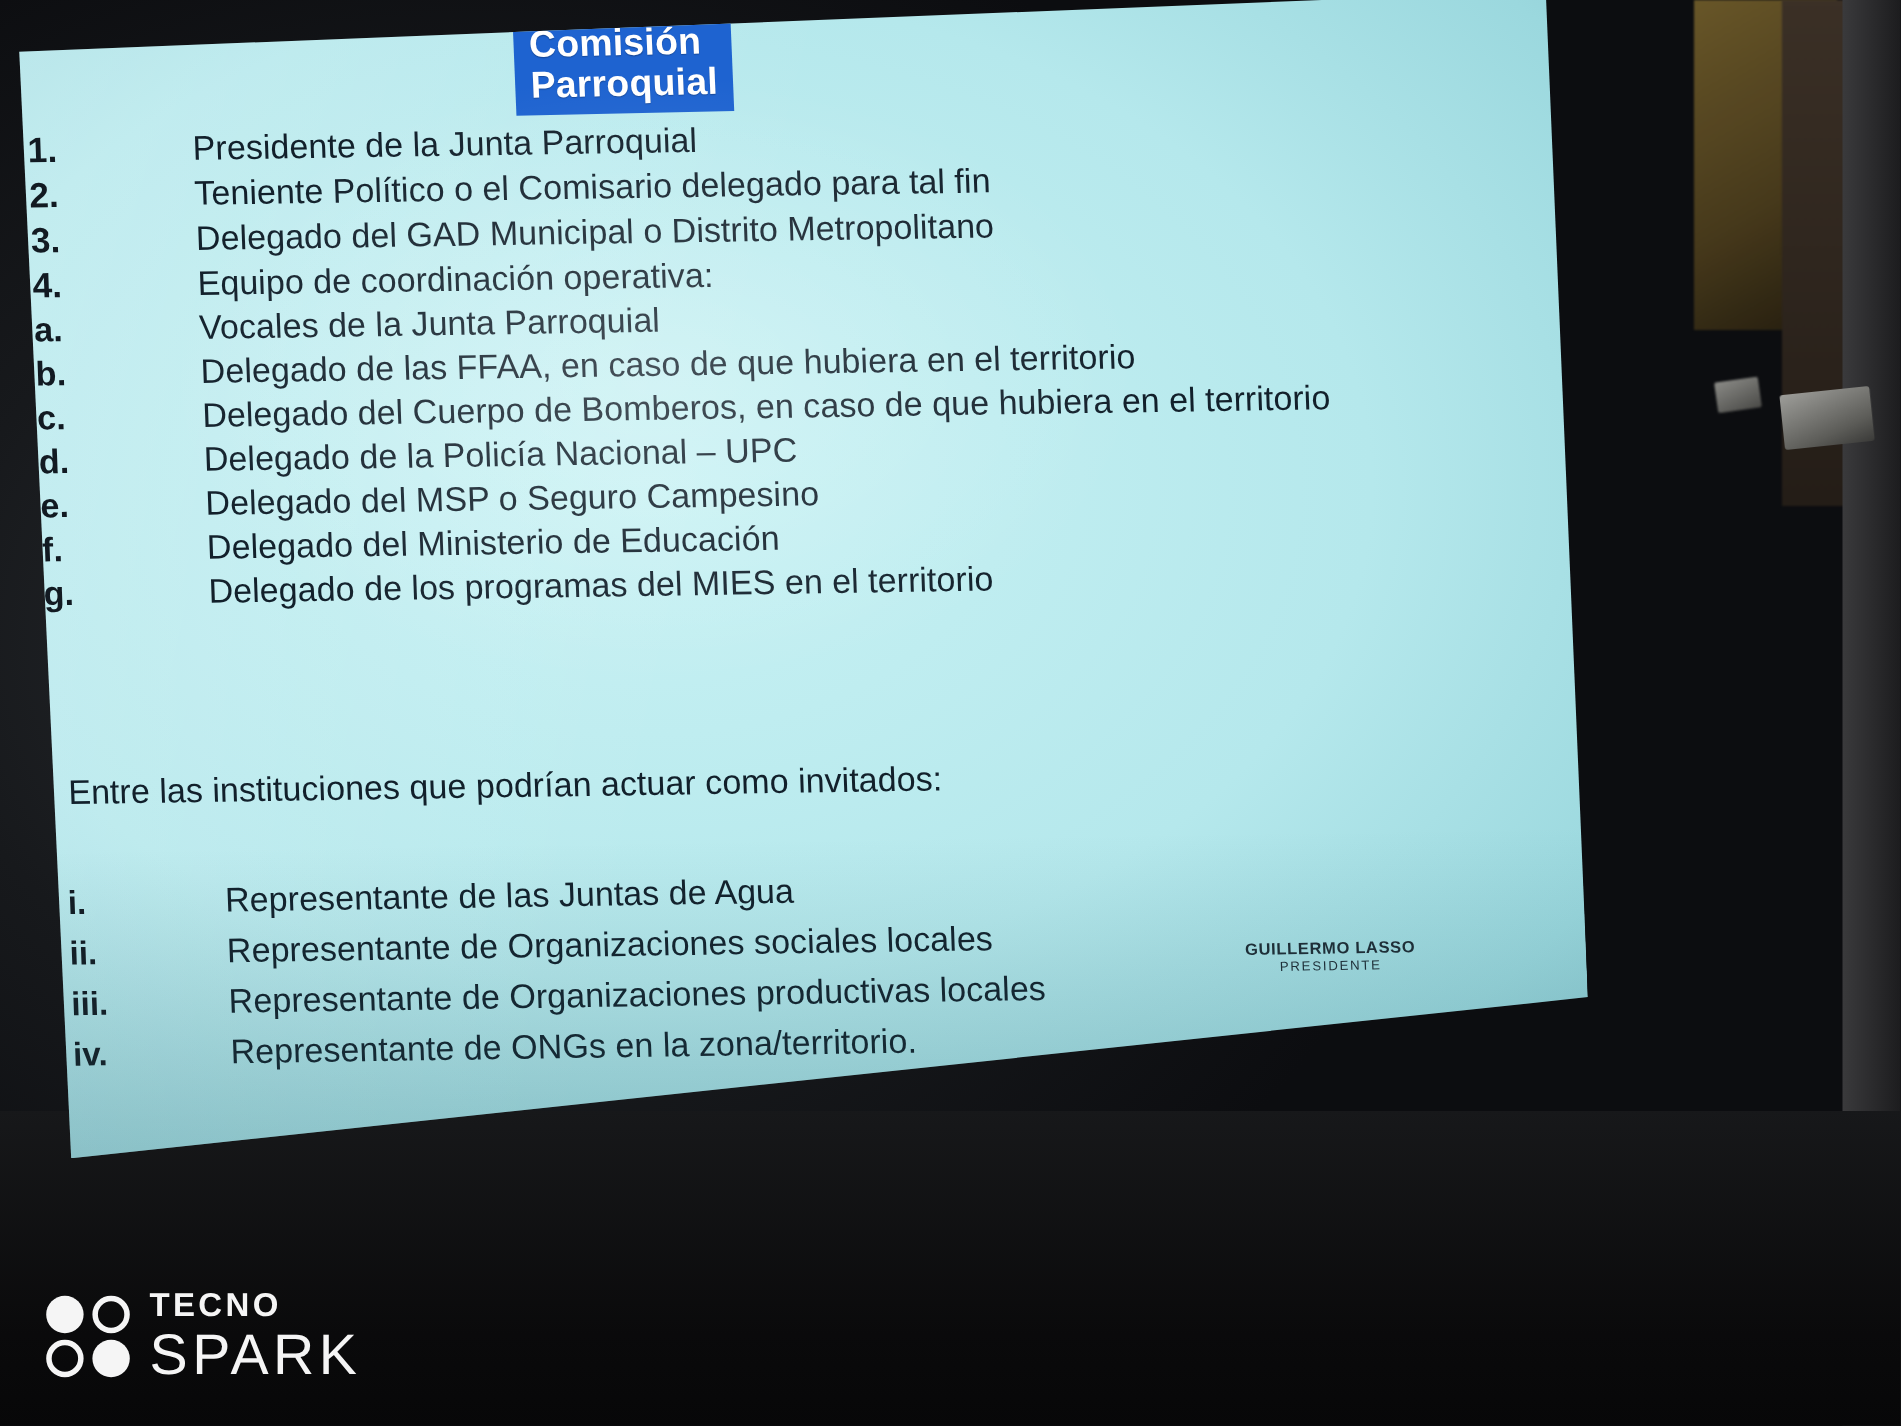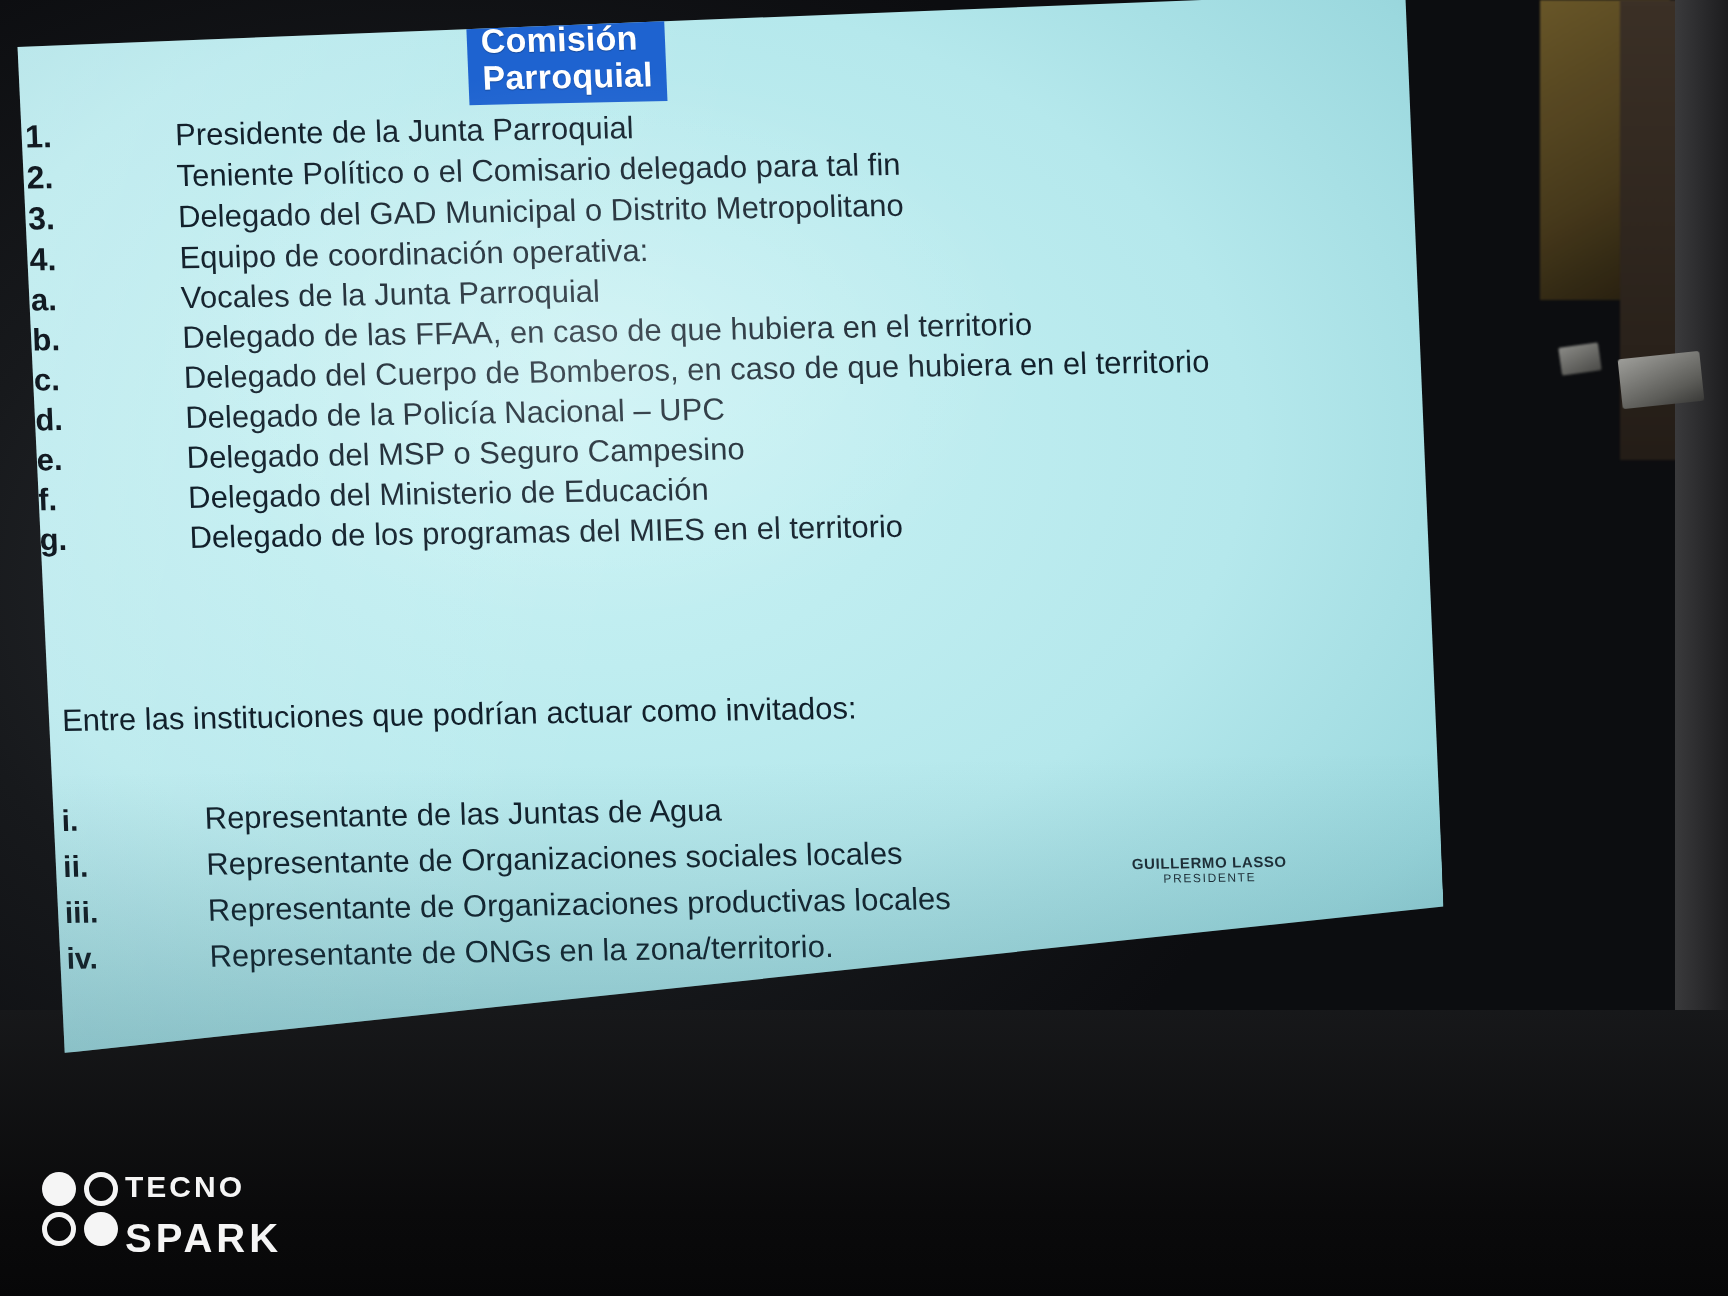--- a/index.html
+++ b/index.html
@@ -208,22 +208,22 @@
     color: #24323c;
     opacity: .8;
   }
 
   
   #watermark {
     position: absolute;
     left: 42px;
     bottom: 38px;
     display: flex;
-    align-items: flex-start;
-    gap: 7px;
+    align-items: center;
+    gap: 18px;
     color: #ffffff;
     opacity: .96;
   }
   #watermark .logo {
     display: flex;
     flex-direction: column;
     gap: 6px;
   }
   .logo-row { display: flex; gap: 8px; }
   .dot {
@@ -240,24 +240,24 @@
     display: flex;
     flex-direction: column;
     line-height: 1;
   }
   .w-tecno {
     font-size: 30px;
     letter-spacing: 3px;
     font-weight: bold;
   }
   .w-spark {
-    font-size: 40px;
+    font-size: 52px;
     letter-spacing: 4px;
-    font-weight: bold;
-    margin-top: 16px;
+    font-weight: normal;
+    margin-top: 4px;
   }
 </style>
 </head>
 <body>
 
 <div id="photo">
 
   <div class="wall-warm"></div>
   <div class="wall-dark-col"></div>
   <div class="wall-right-edge"></div>

